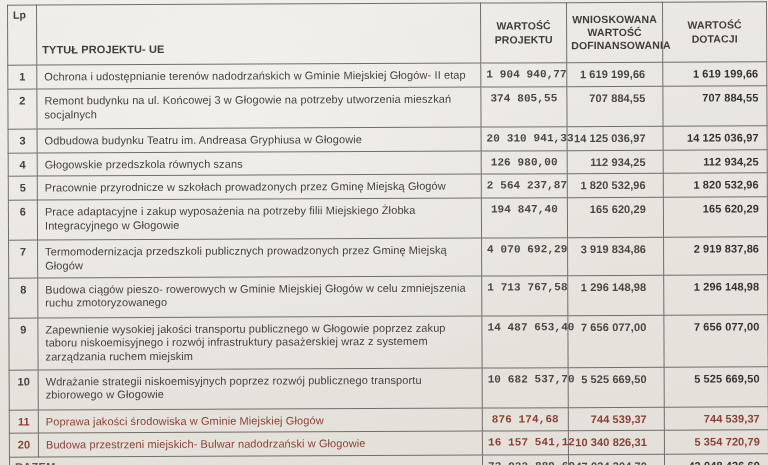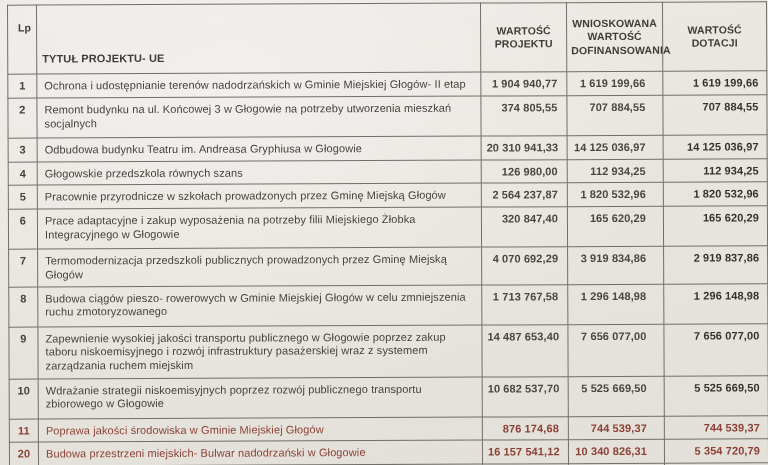--- a/index.html
+++ b/index.html
@@ -40,27 +40,27 @@
   col.c-v3    { width: 104px; }
   th, td {
     border: 1px solid #716f69;
     font-size: 11px;
     line-height: 1.25;
     vertical-align: top;
     padding: 4px 5px;
     letter-spacing: 0.1px;
   }
   thead th { height: 48px; font-weight: 700; font-size: 10.5px; color: #403d38; }
-  th.h-lp    { text-align: right; vertical-align: top; padding-top: 16px; }
+  th.h-lp    { text-align: left; vertical-align: top; padding-top: 3px; }
   th.h-title { text-align: left; vertical-align: bottom; padding-bottom: 7px; font-size: 11px; }
   th.h-num   { text-align: center; vertical-align: middle; padding: 2px 4px; }
   td.lp  { text-align: center; font-weight: 700; padding-top: 5px; }
   td.title { font-weight: 500; padding-top: 5px; padding-left: 7px; }
   td.num { text-align: right; font-weight: 600; white-space: nowrap; padding-top: 5px; }
-  td.num.v1 { padding-right: 9px; color: #4a4741; }
+  td.num.v1 { padding-right: 9px; color: #4a4741; font-family: Liberation Mono, monospace; }
   td.num.v2 { padding-right: 17px; color: #4a4741; }
   td.num.v3 { padding-right: 8px; font-weight: 700; color: #35332f; }
   tr.red td, tr.red td.num.v1, tr.red td.num.v2, tr.red td.num.v3 { color: #8c4137; }
   tr.r-tall td { height: 30px; }
   tr.r-xtall td { height: 42px; }
   tfoot td {
     font-weight: 700;
     height: 13px;
     padding-top: 3px;
     padding-bottom: 3px;
@@ -123,21 +123,21 @@
           <tr>
             <td class="lp">5</td>
             <td class="title">Pracownie przyrodnicze w szkołach prowadzonych przez Gminę Miejską Głogów</td>
             <td class="num v1">2 564 237,87</td>
             <td class="num v2">1 820 532,96</td>
             <td class="num v3">1 820 532,96</td>
           </tr>
           <tr class="r-tall">
             <td class="lp">6</td>
             <td class="title">Prace adaptacyjne i zakup wyposażenia na potrzeby filii Miejskiego  Żłobka Integracyjnego w Głogowie</td>
-            <td class="num v1">320 847,40</td>
+            <td class="num v1">194 847,40</td>
             <td class="num v2">165 620,29</td>
             <td class="num v3">165 620,29</td>
           </tr>
           <tr>
             <td class="lp">7</td>
             <td class="title">Termomodernizacja przedszkoli publicznych prowadzonych przez Gminę Miejską Głogów</td>
             <td class="num v1">4 070 692,29</td>
             <td class="num v2">3 919 834,86</td>
             <td class="num v3">2 919 837,86</td>
           </tr>

